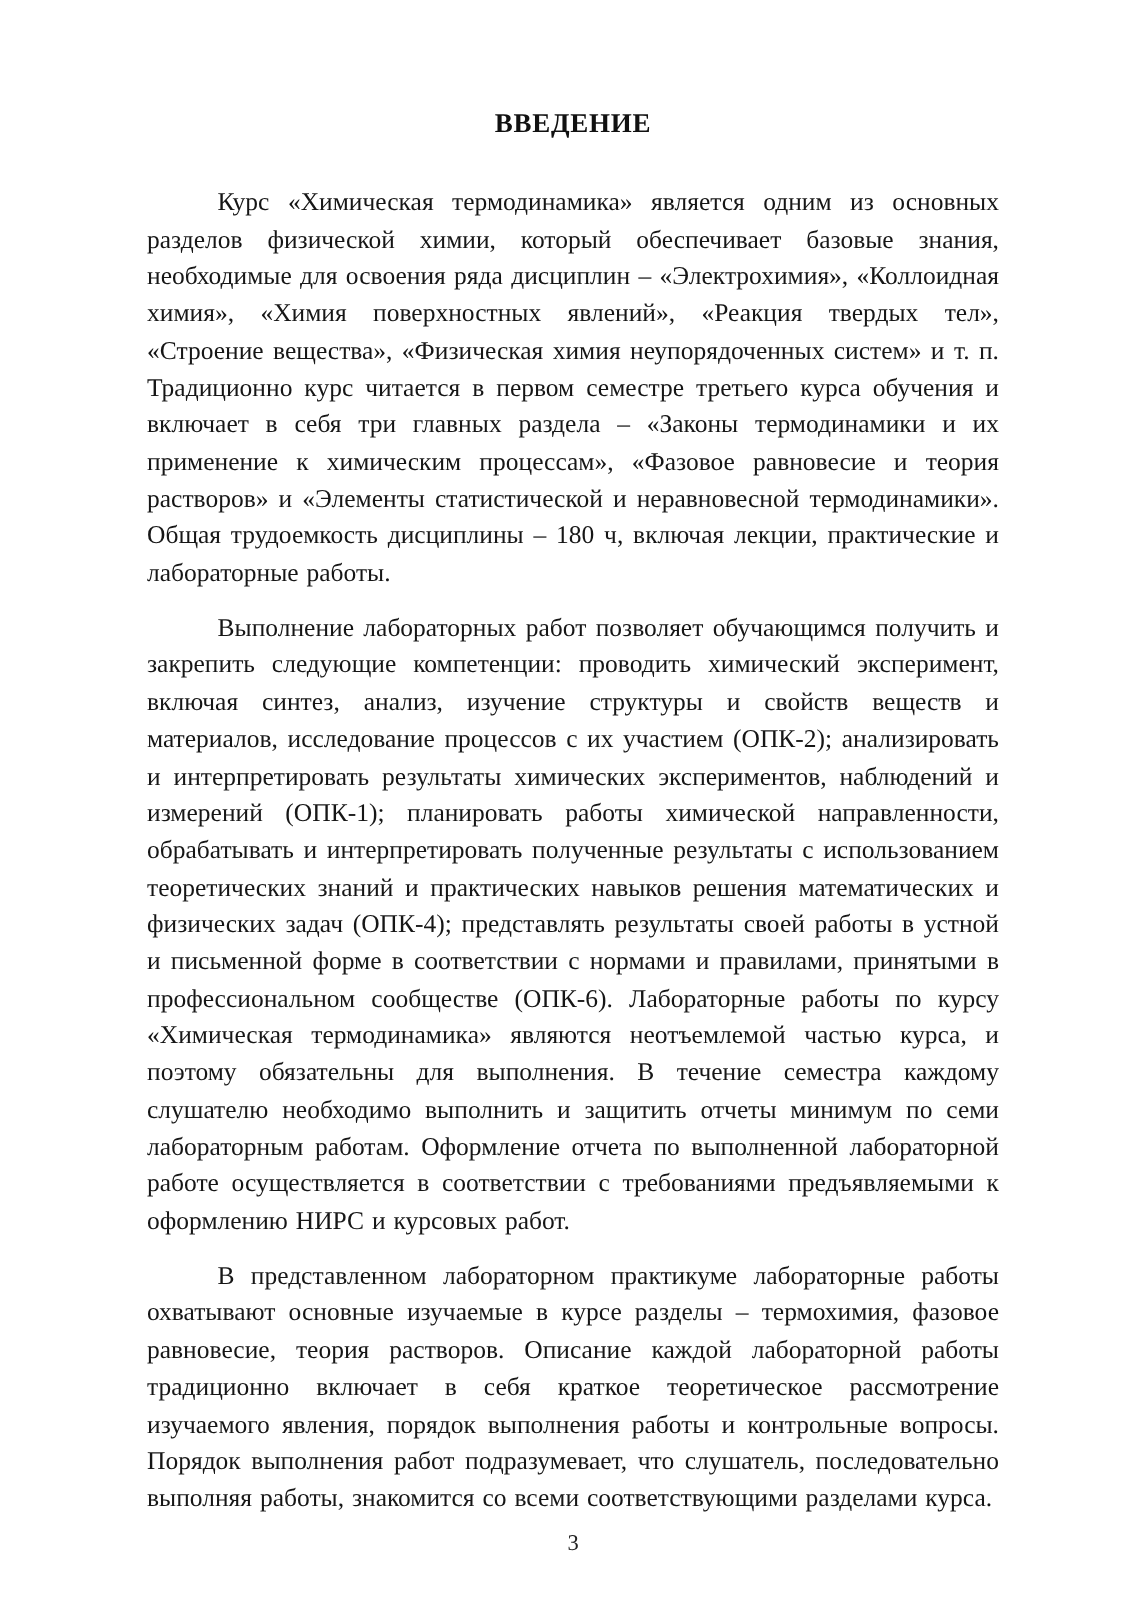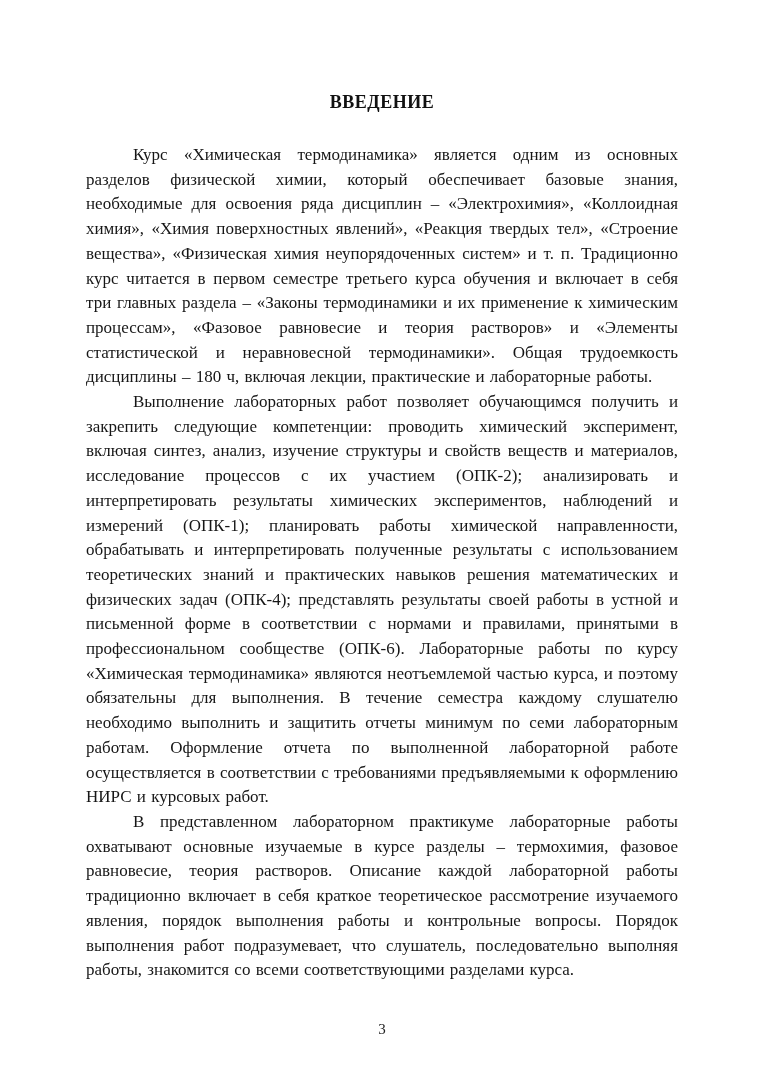--- a/index.html
+++ b/index.html
@@ -7,35 +7,35 @@
       padding: 0;
       background: #ffffff;
     }
     .page {
       position: relative;
       width: 764px;
       height: 1080px;
       margin: 0 auto;
       background: #ffffff;
       box-sizing: border-box;
-      padding: 92px 86px 0 86px;
+      padding: 72px 86px 0 86px;
       font-family: "Liberation Serif", "DejaVu Serif", serif;
       color: #1a1a1a;
       overflow: hidden;
     }
     .doc-title {
       text-align: center;
       font-weight: bold;
       font-size: 18px;
       letter-spacing: 0.5px;
       margin: 0 0 30px 0;
       color: #111111;
     }
     .body-text p {
-      margin: 0;
+      margin: 12px;
       font-size: 17px;
       line-height: 24.7px;
       text-align: justify;
       text-indent: 47px;
       word-spacing: 1px;
       color: #161616;
     }
     .page-number {
       position: absolute;
       bottom: 42px;

